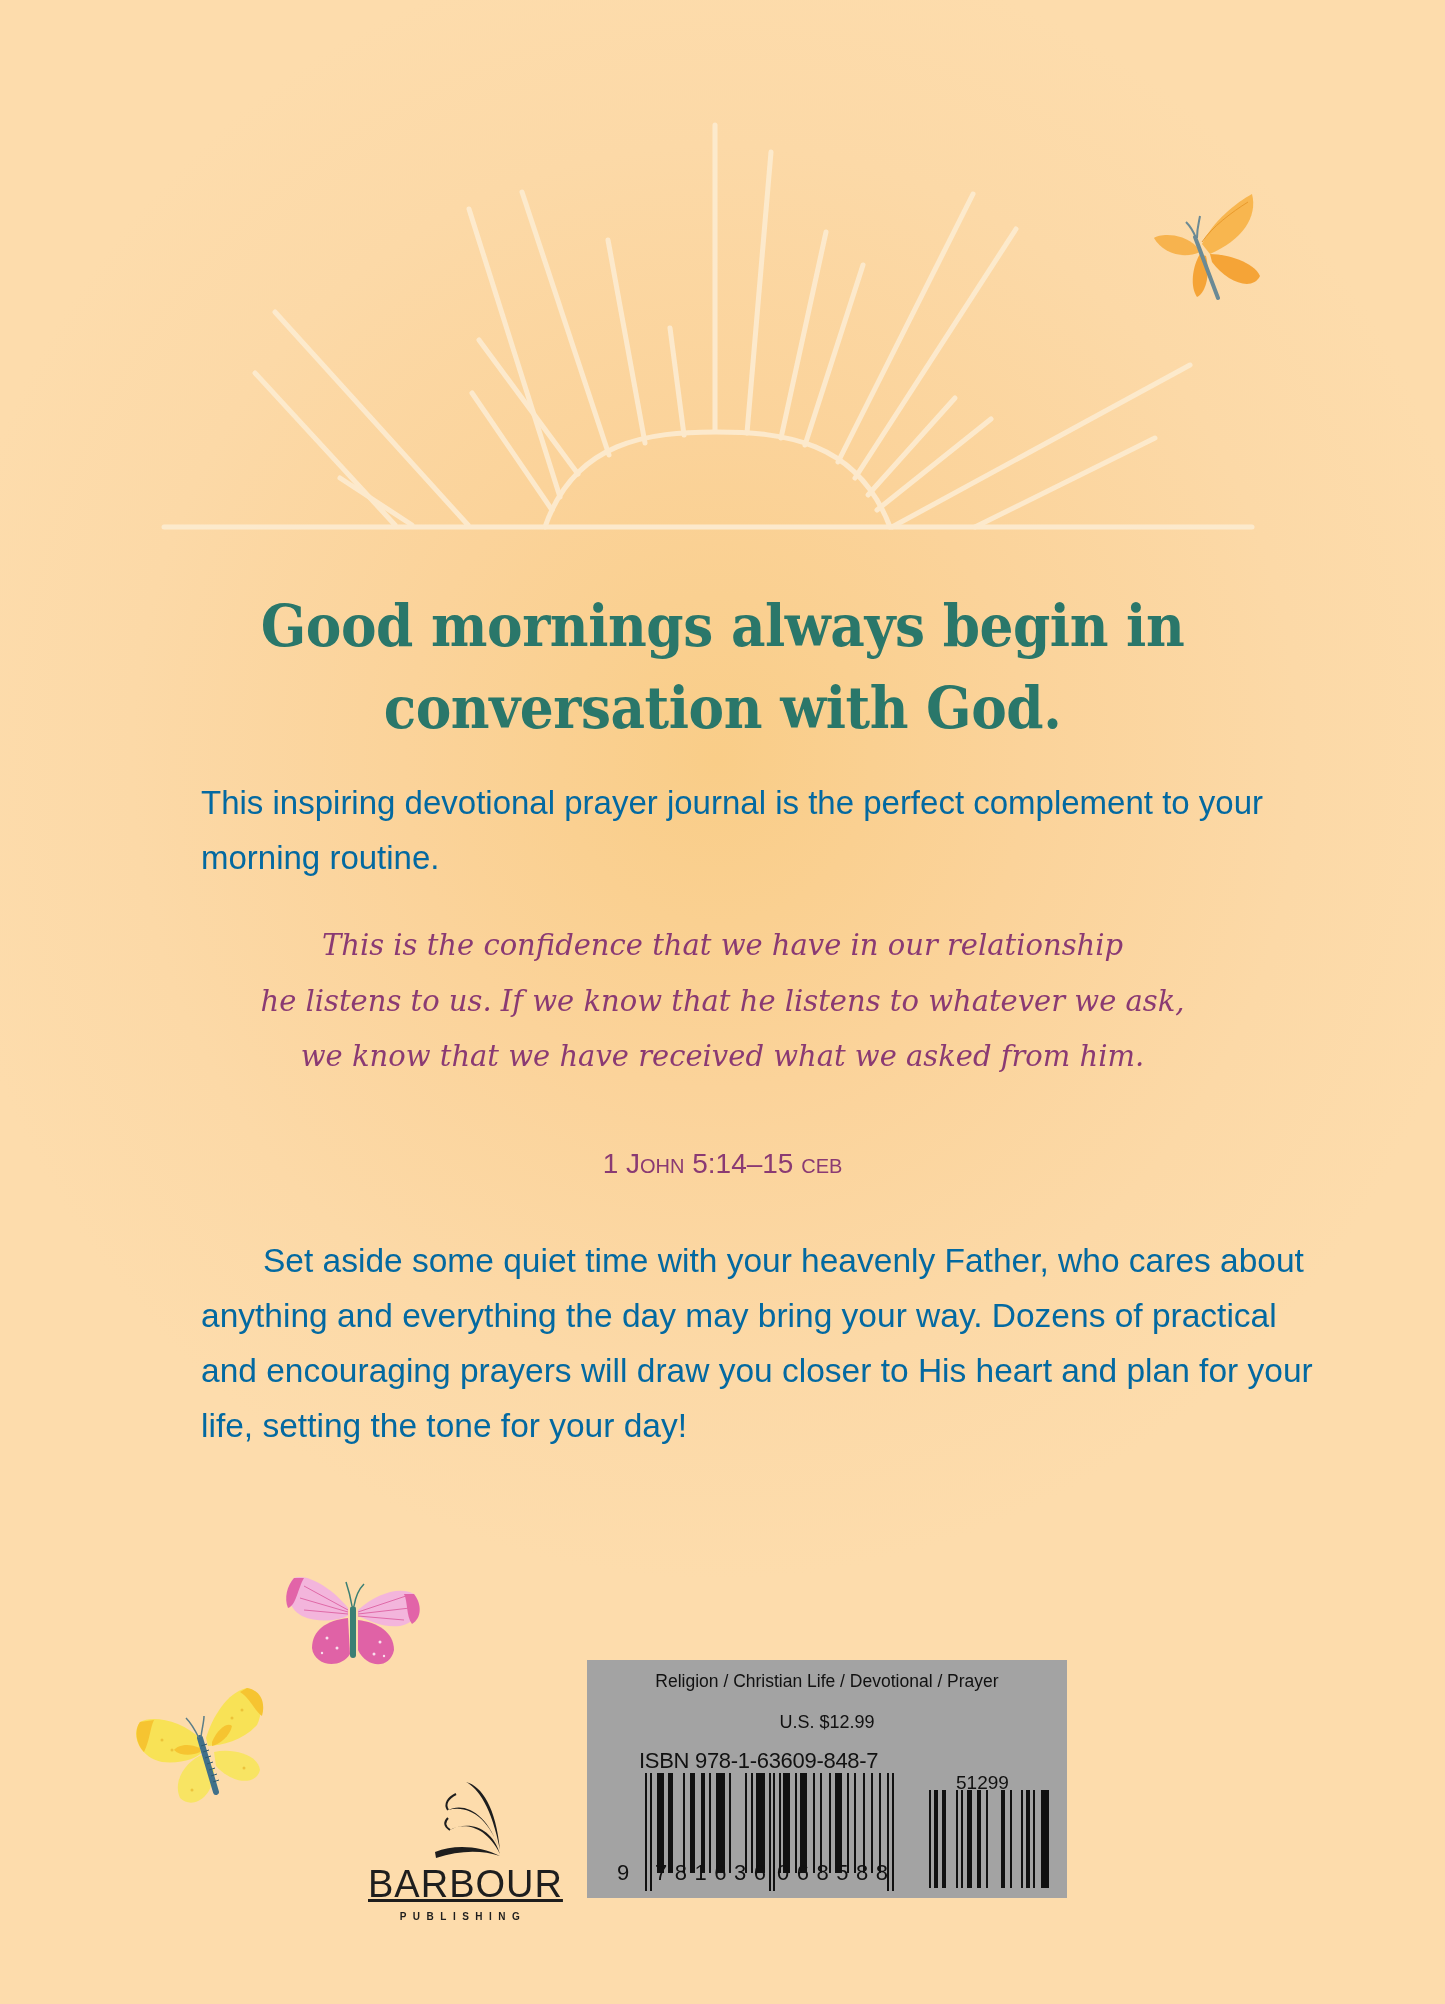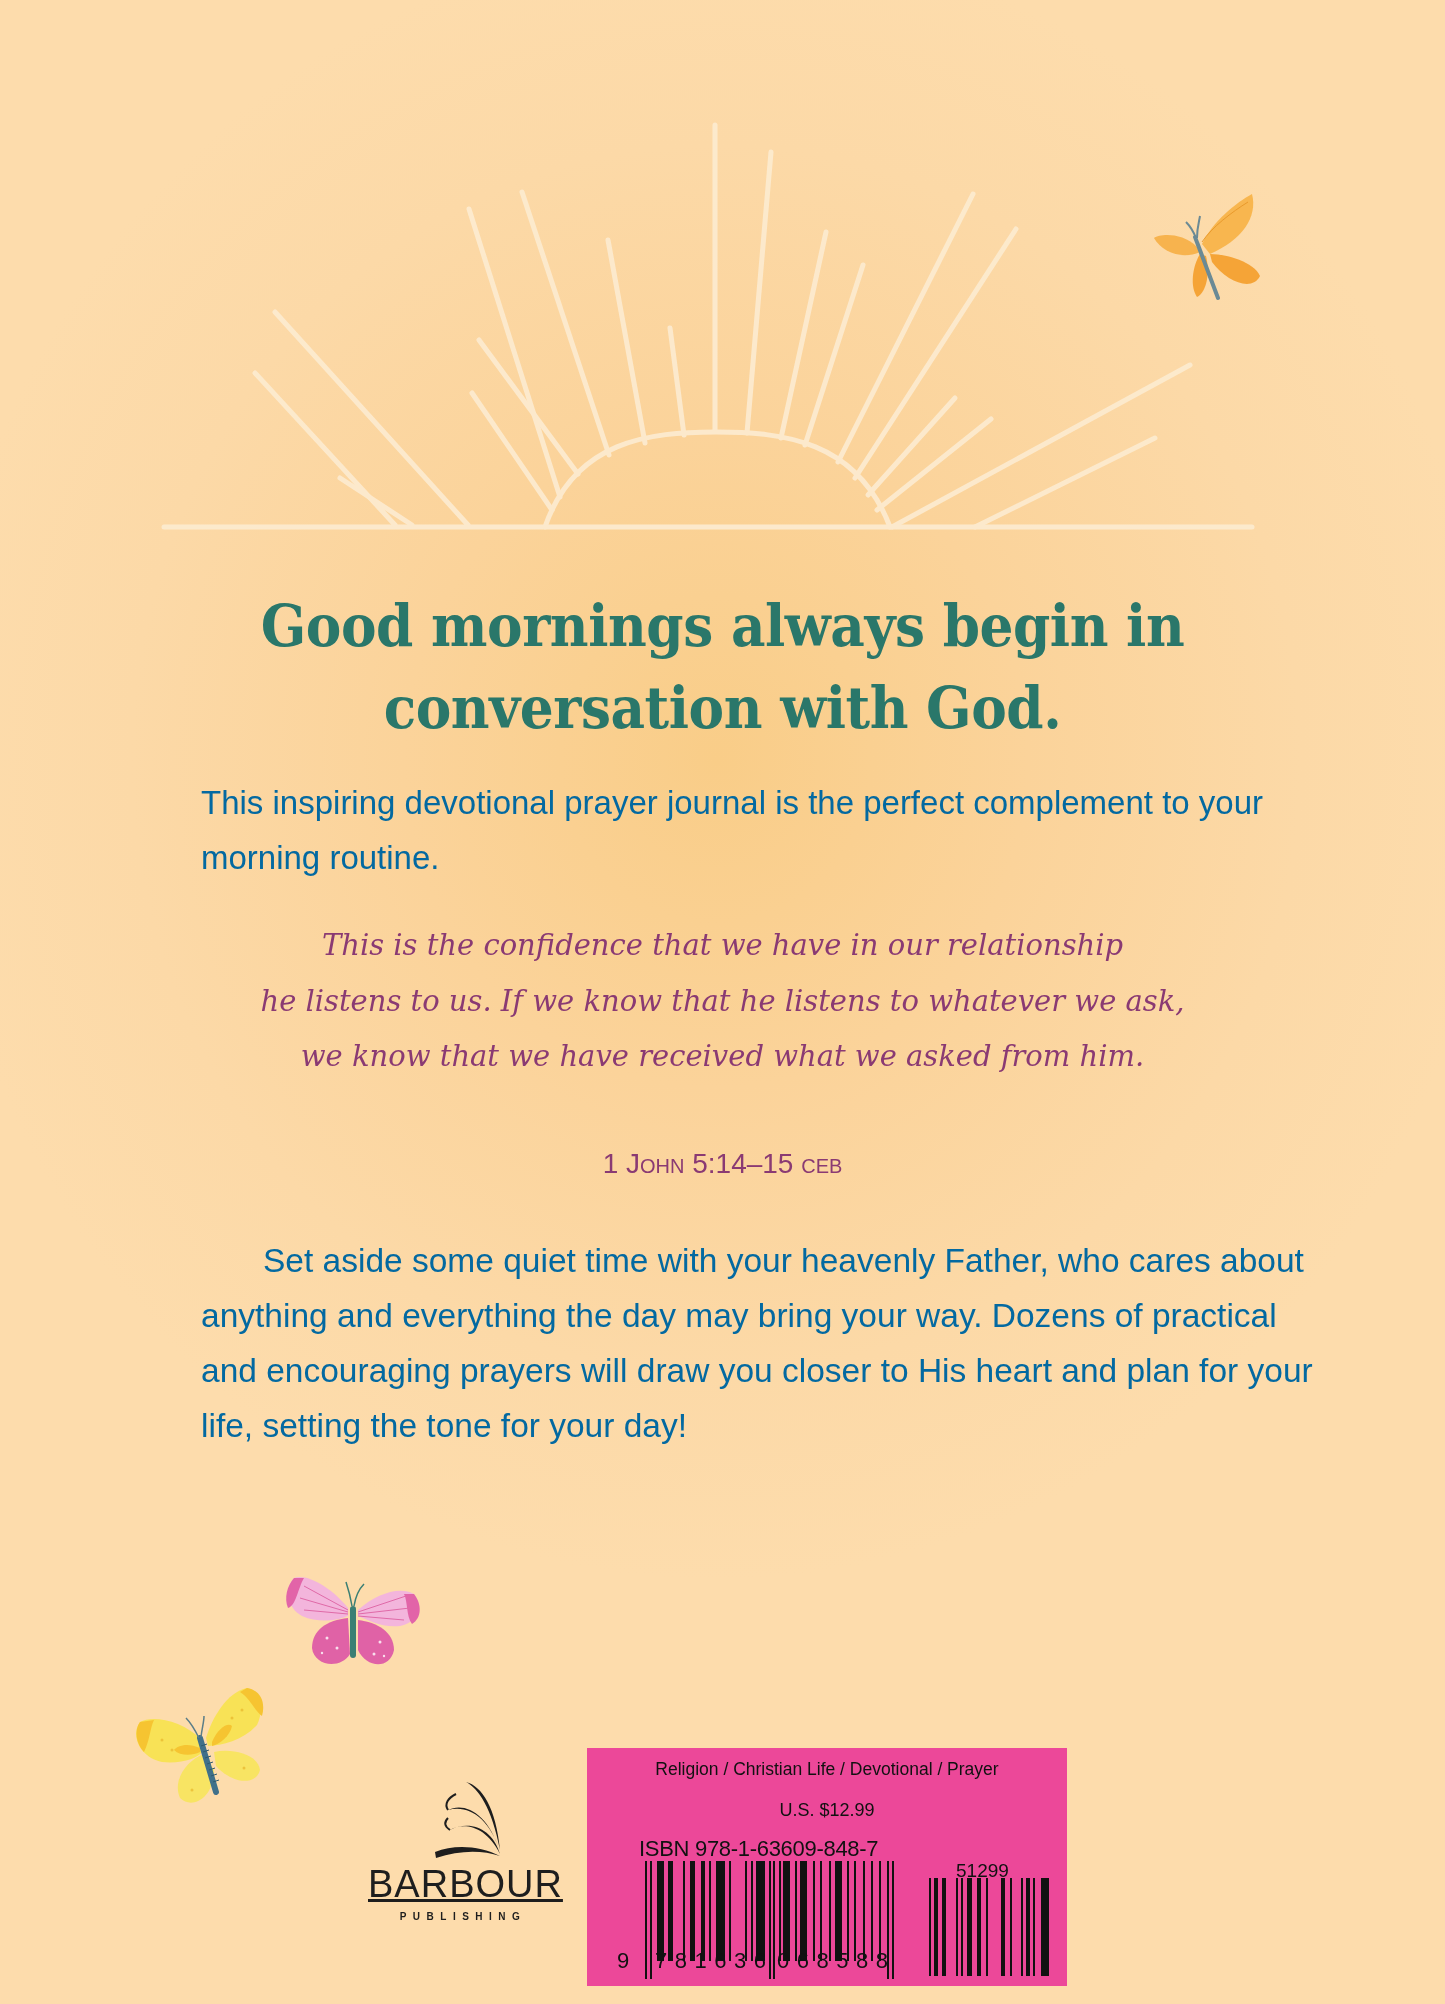--- a/index.html
+++ b/index.html
@@ -28,21 +28,21 @@
     font-family: "DejaVu Serif", serif; font-style:italic; color:#8a3a73;
     font-size:29px; line-height:55.5px;
   }
   .verse div { white-space:nowrap; }
   .ref {
     position:absolute; left:0; width:1445px; top:1148px; text-align:center;
     font-family: "Liberation Sans", sans-serif; color:#8a3a73; font-size:28px;
     font-variant: small-caps;
   }
   .barcode-box {
-    position:absolute; left:587px; top:1748px; width:480px; height:238px; background:#ec4899;
+    position:absolute; left:587px; top:1660px; width:480px; height:238px; background:#a3a3a3;
     font-family: "Liberation Sans", sans-serif; color:#111;
   }
   .bc-cat { position:absolute; left:0; width:480px; top:11px; text-align:center; font-size:17.5px; }
   .bc-price { position:absolute; left:0; width:480px; top:52px; text-align:center; font-size:18px; }
   .bc-isbn { position:absolute; left:52px; top:88px; font-size:22px; letter-spacing:-0.3px; }
   .bc-sup { position:absolute; left:369px; top:112px; font-size:19px; }
   .bc-num { position:absolute; top:200px; font-size:22px; }
   .logo-word {
     position:absolute; left:368px; top:1863px; width:190px; text-align:center;
     font-family:"Liberation Sans", sans-serif; font-size:38px; color:#1e1e1e; letter-spacing:1px;text-decoration:underline;

